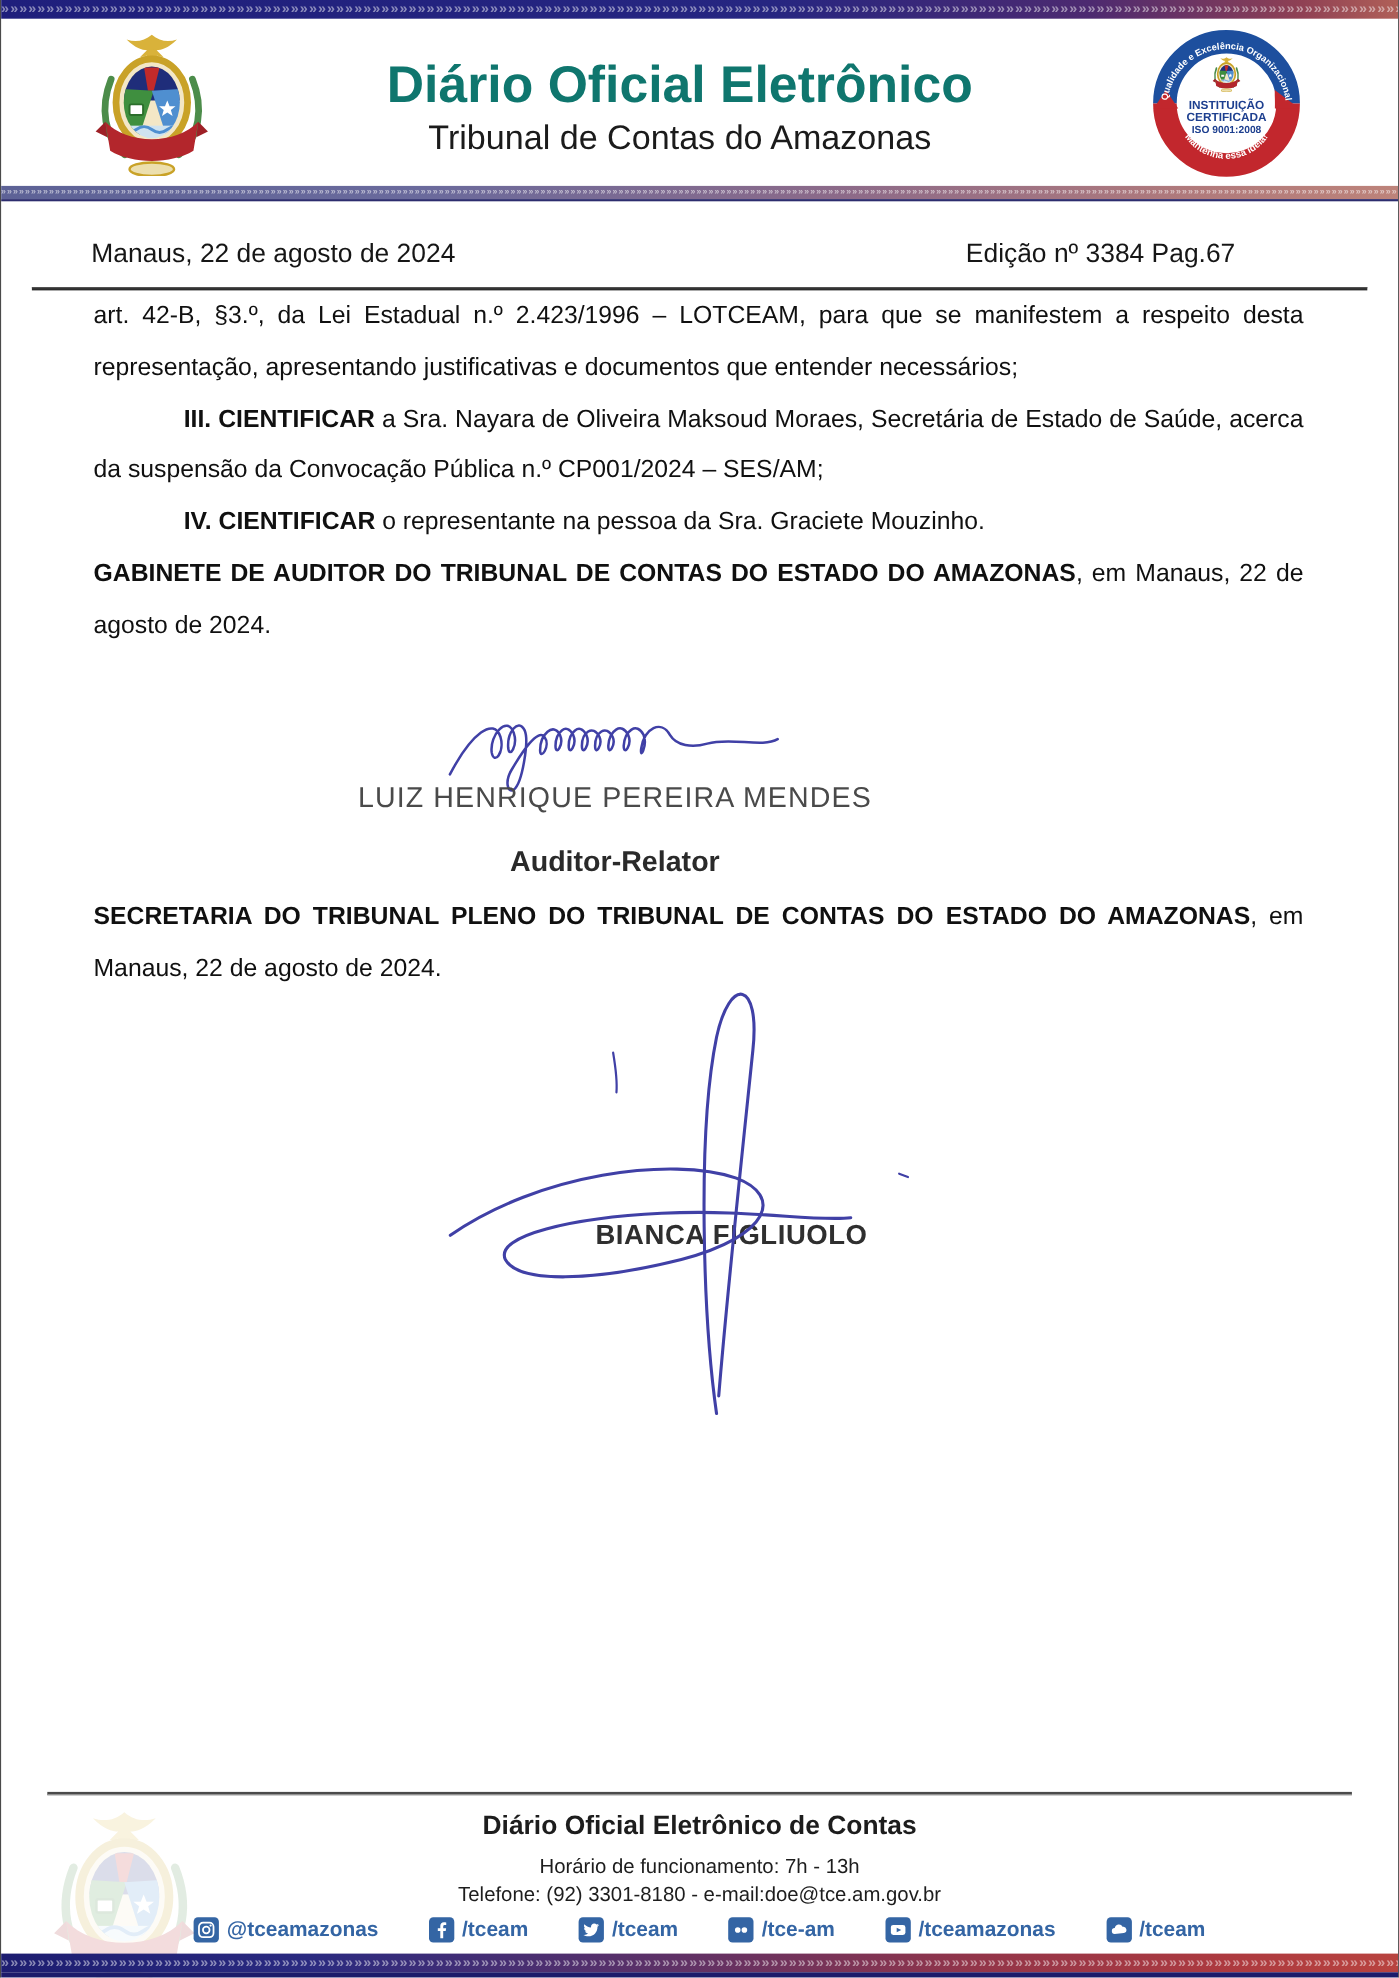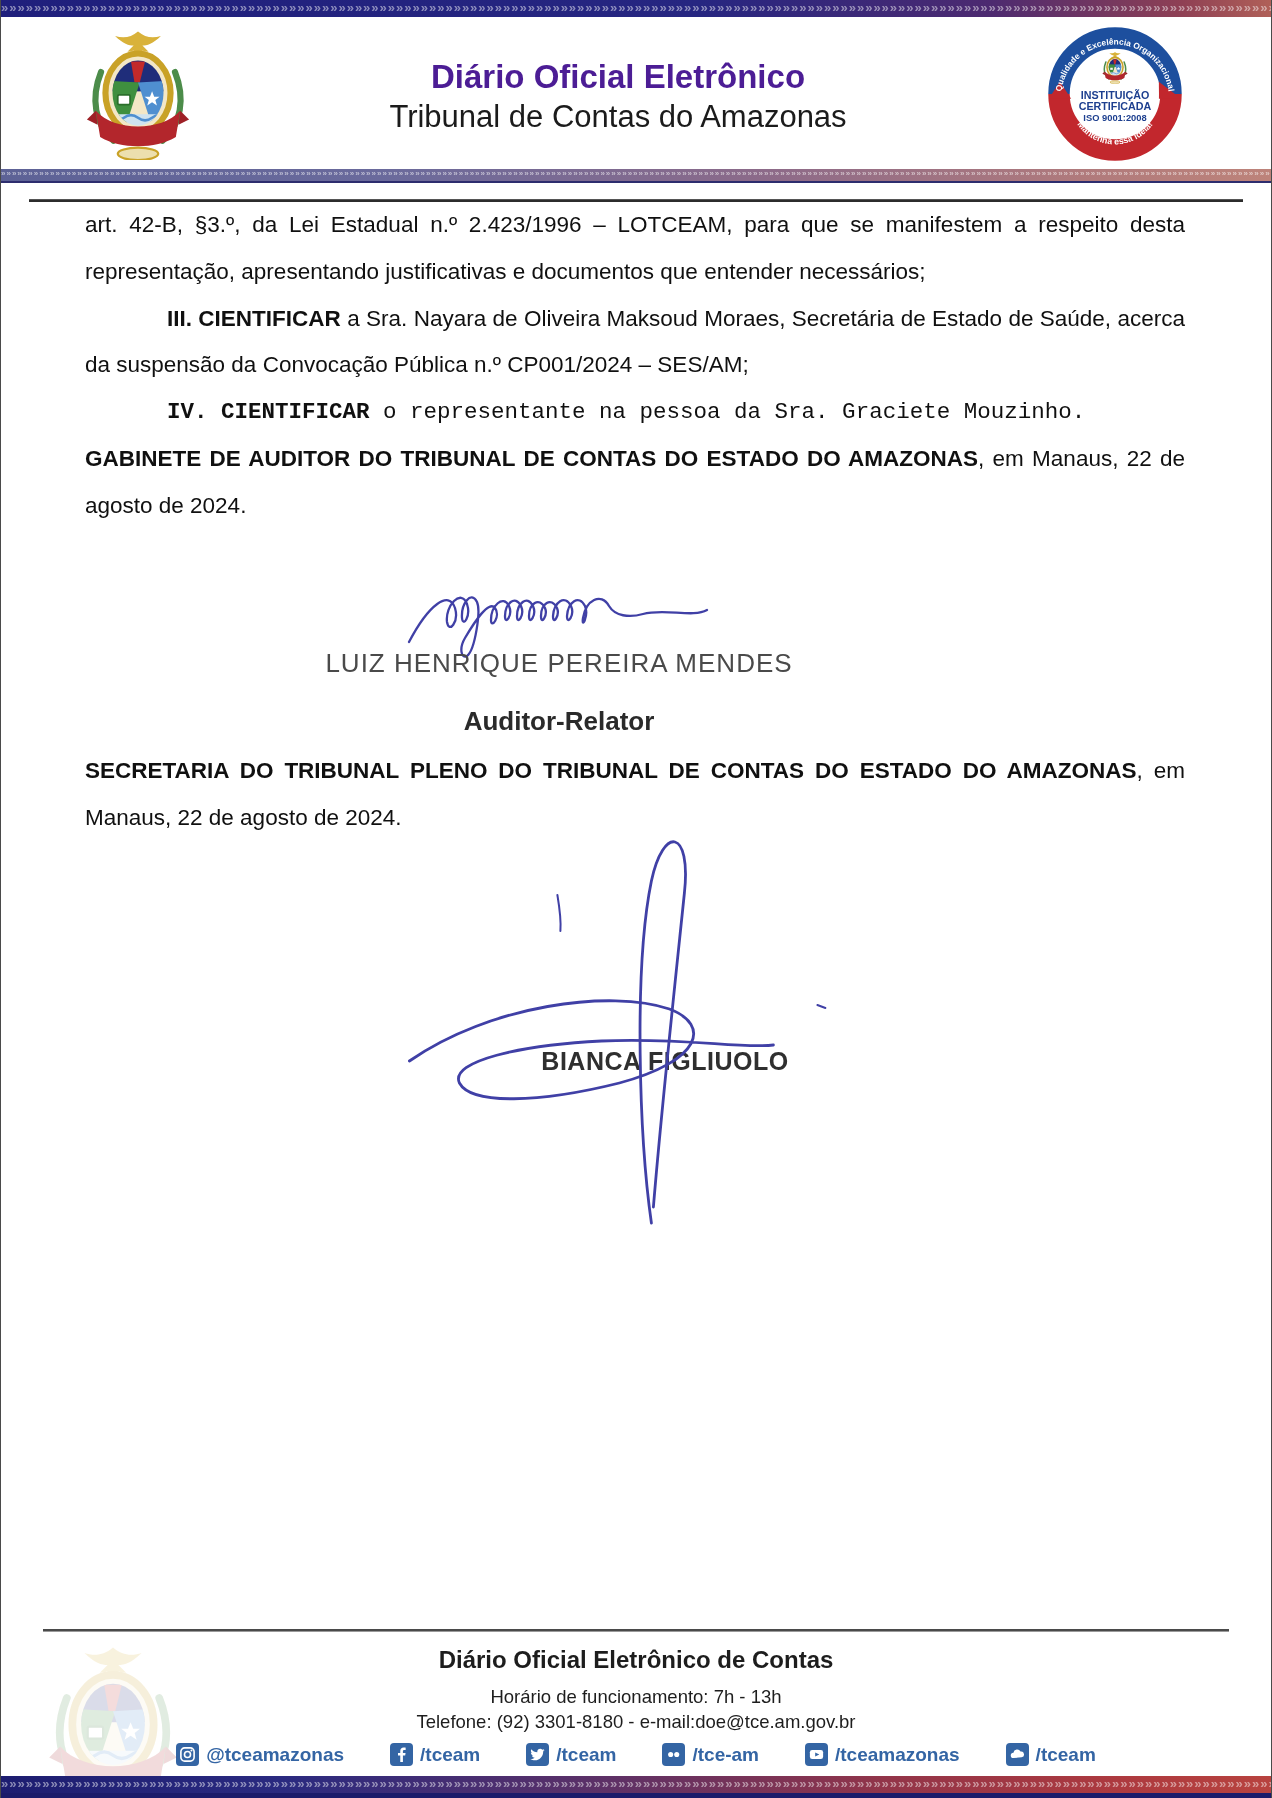--- a/index.html
+++ b/index.html
@@ -17,36 +17,36 @@
   .band-sep .chev{font-size:8px;line-height:10px;color:rgba(255,255,255,.55);}
   .band-bottom{position:absolute;left:0;right:0;bottom:0;height:22px;
     background:linear-gradient(90deg,#1d1d70 0%,#2a2a80 22%,#5e3166 48%,#933549 70%,#ad3a3f 88%,#b8433f 100%);
     border-bottom:5px solid #1b1b6a;box-sizing:border-box;}
   .band-bottom .chev{font-size:13px;line-height:16px;}
 
   
   .header{display:flex;align-items:center;padding:12px 86px 6px 84px;height:152px;box-sizing:border-box;}
   .header-logo{flex:0 0 auto;}
   .header-center{flex:1 1 auto;text-align:center;padding:0 10px;}
-  .masthead-title{font-size:33px;font-weight:bold;color:#4c1d95;letter-spacing:0;}
+  .masthead-title{font-size:47px;font-weight:bold;color:#0f766e;letter-spacing:0;}
   .masthead-subtitle{font-size:31px;color:#1b1b1b;margin-top:3px;}
   .header-badge{flex:0 0 auto;}
 
   
   .dateline{display:flex;justify-content:space-between;align-items:baseline;
     padding:0 148px 0 82px;margin-top:34px;font-size:24px;color:#161616;}
   .rule{height:3px;background:#2c2c2c;margin:16px 28px 0 28px;border-top:1px solid #555;box-sizing:border-box;}
 
   
   .body{padding:0 86px 0 84px;font-size:22.5px;line-height:2.08;color:#101010;}
   .body p{margin:0;text-align:justify;}
   .p-first{margin-top:30px;}
   .p-indent{text-indent:82px;}
   .p-iii{margin-top:56px;}
-  .p-iv{margin-top:60px;font-family:Liberation Mono, monospace;}
+  .p-iv{margin-top:60px;}
   .p-gab{margin-top:116px;}
   .p-sec{margin-top:100px;}
   .b{font-weight:bold;}
 
   
   .sig1{margin-top:34px;text-align:center;transform:translateX(-76px);}
   .sig1 svg{display:block;margin:0 auto -24px auto;}
   .sig-name1{font-size:26px;letter-spacing:1px;color:#4a4a4a;}
   .sig-role1{font-size:26px;font-weight:bold;color:#2a2a2a;margin-top:4px;}
 
@@ -138,20 +138,24 @@
         <text x="75" y="92" text-anchor="middle" font-size="11.5" font-weight="bold" fill="#1d3f8f" font-family="Liberation Sans, sans-serif">CERTIFICADA</text>
         <text x="75" y="104" text-anchor="middle" font-size="10" font-weight="bold" fill="#1d3f8f" font-family="Liberation Sans, sans-serif">ISO 9001:2008</text>
       </svg>
     </div>
   </div>
 
   <div class="band band-sep">
       <div class="chev">»»»»»»»»»»»»»»»»»»»»»»»»»»»»»»»»»»»»»»»»»»»»»»»»»»»»»»»»»»»»»»»»»»»»»»»»»»»»»»»»»»»»»»»»»»»»»»»»»»»»»»»»»»»»»»»»»»»»»»»»»»»»»»»»»»»»»»»»»»»»»»»»»»»»»»»»»»»»»»»»»»»»»»»»»»»»»»»»»»»»»»»»»»»»»»»»»»»»»»»»»»»»»»»»»»»»»»»»»»»»»»»»»»»»»»»»»»»»»»»»»»»»»»»»»»»»»»»»»»»»»»»»»»»»»»»»»»»»»»»»»»»»»»»»»»»»»»»»»»»»</div>
     </div>
 
+  <div class="dateline">
+    <span>Manaus, 22 de agosto de 2024</span>
+    <span>Edição nº 3384 Pag.67</span>
+  </div>
   <div class="rule"></div>
 
   <div class="body">
     <p class="p-first">art. 42-B, §3.º, da Lei Estadual n.º 2.423/1996 – LOTCEAM, para que se manifestem a respeito desta representação, apresentando justificativas e documentos que entender necessários;</p>
 
     <p class="p-indent p-iii"><span class="b">III. CIENTIFICAR</span><span> a Sra. Nayara de Oliveira Maksoud Moraes, Secretária de Estado de Saúde, acerca da suspensão da Convocação Pública n.º CP001/2024 – SES/AM;</span></p>
 
     <p class="p-indent p-iv"><span class="b">IV. CIENTIFICAR</span><span> o representante na pessoa da Sra. Graciete Mouzinho.</span></p>
 
     <p class="p-gab"><span class="b">GABINETE DE AUDITOR DO TRIBUNAL DE CONTAS DO ESTADO DO AMAZONAS</span><span>, em Manaus, 22 de agosto de 2024.</span></p>

